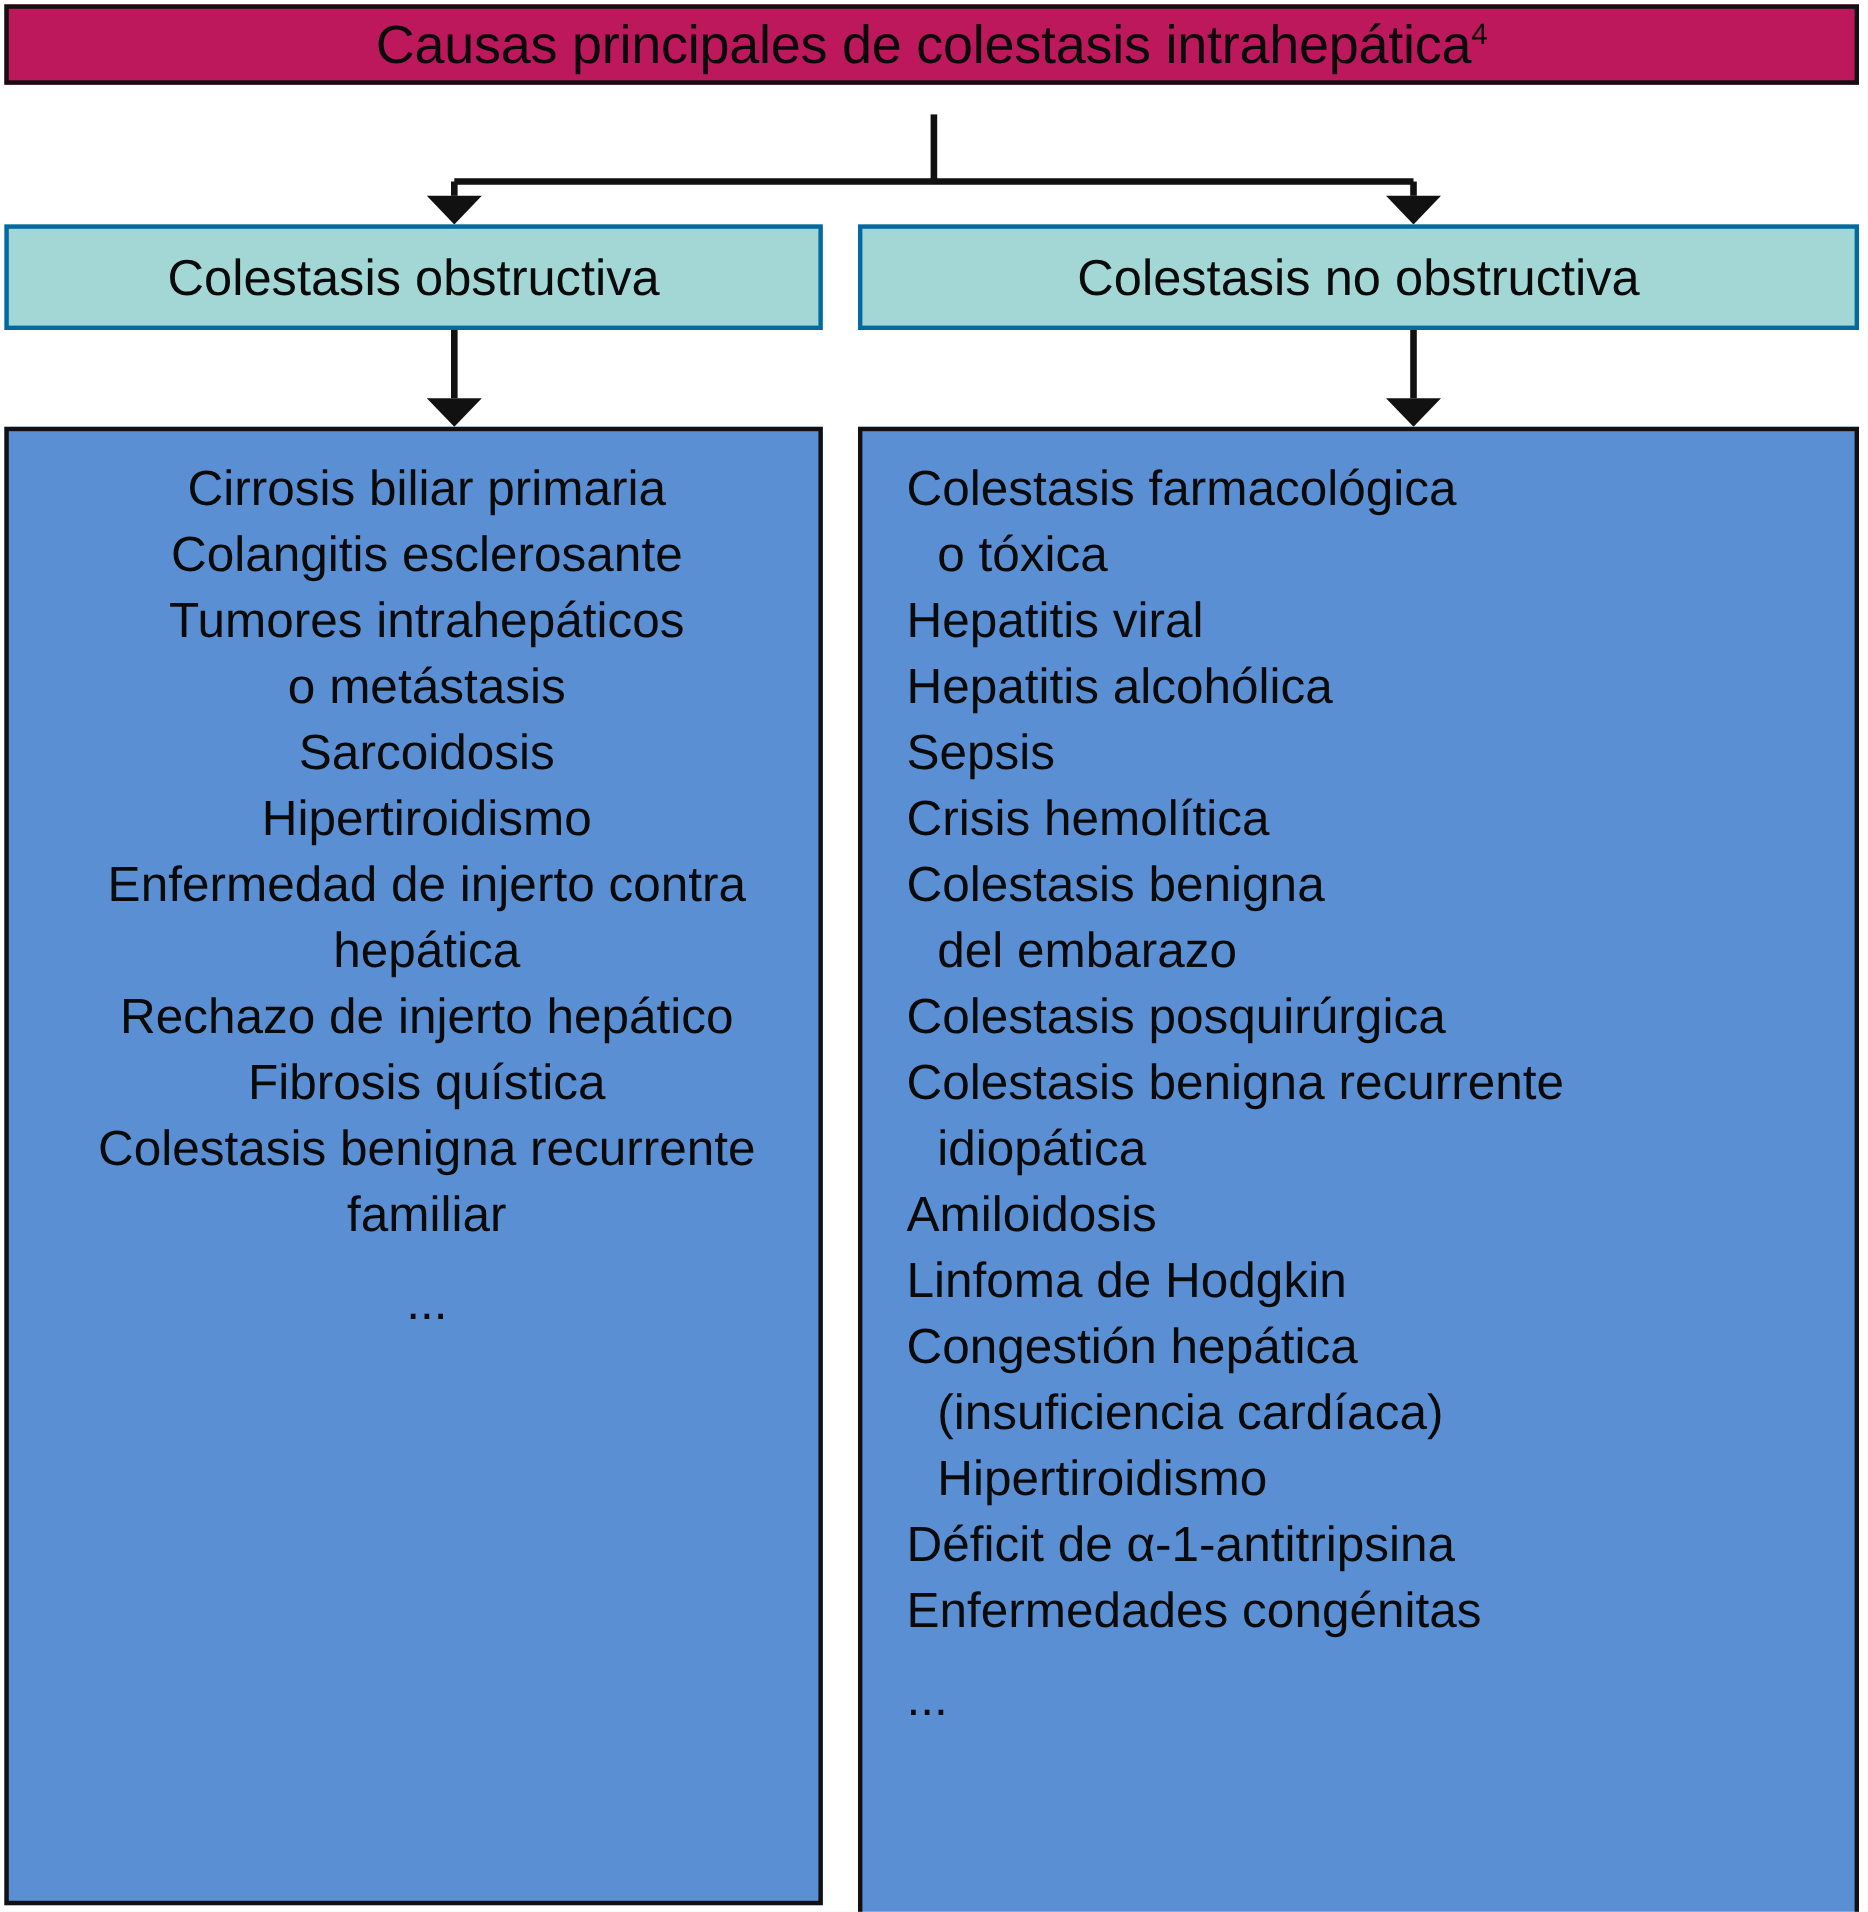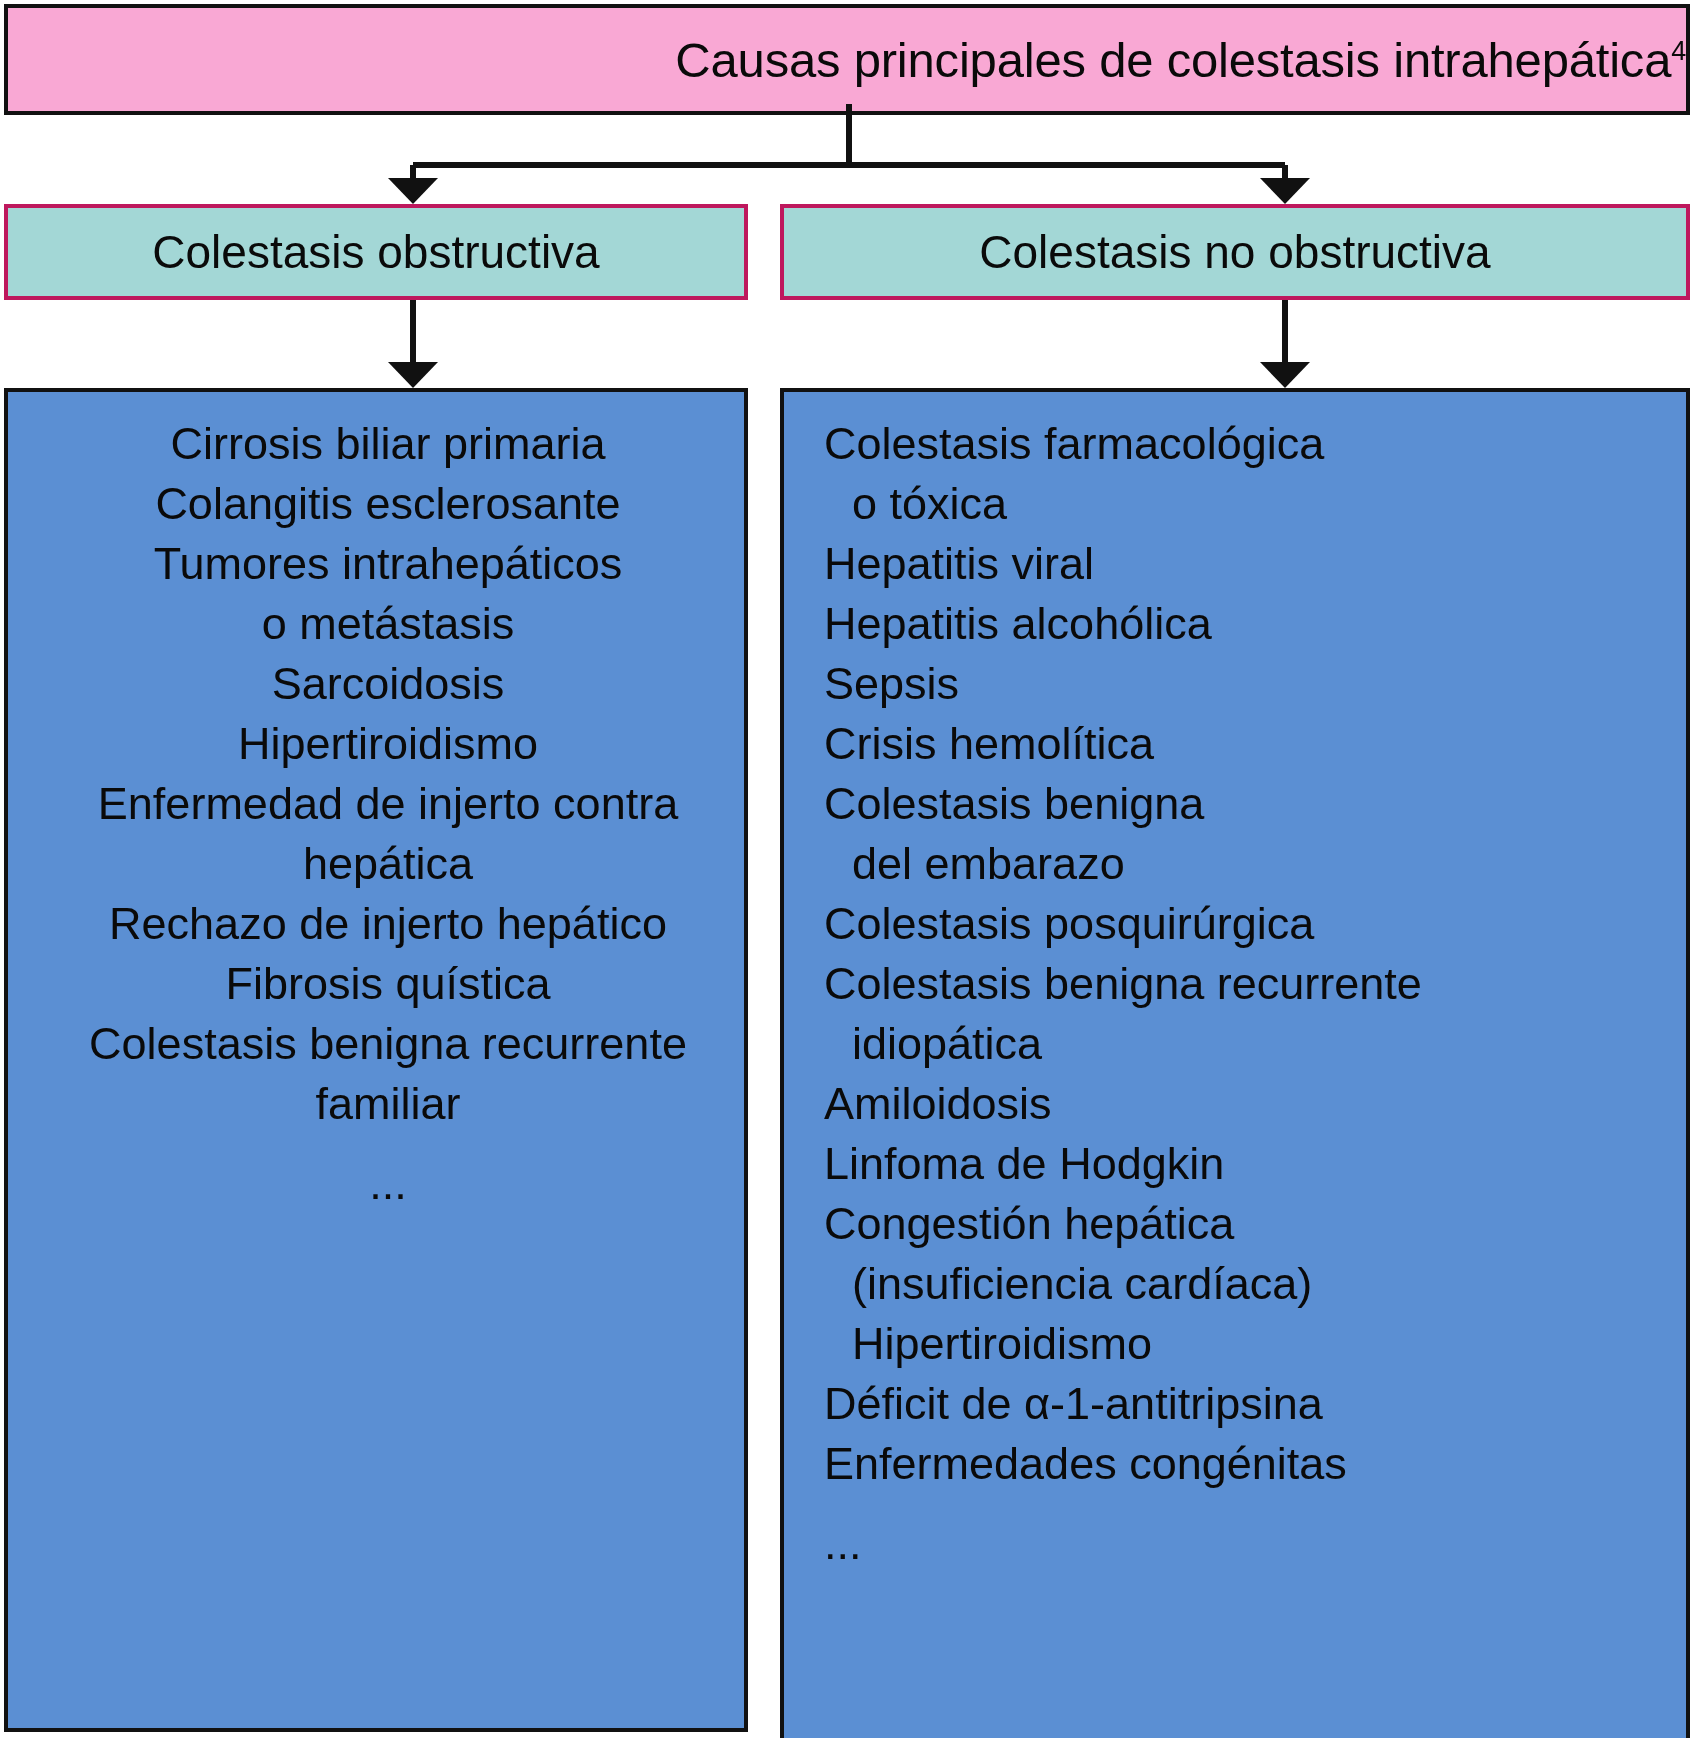--- a/index.html
+++ b/index.html
@@ -19,27 +19,27 @@
     position: absolute;
     inset: 0;
   }
 
   
   .title-box {
     position: absolute;
     left: 4px;
     top: 4px;
     width: 1686px;
-    height: 111px;
-    background: #f9a8d4;
+    height: 73px;
+    background: #be185d;
     border: 4px solid #111111;
     box-sizing: border-box;
     display: flex;
     align-items: center;
-    justify-content: flex-end;
+    justify-content: center;
   }
   .title-text {
     font-size: 49px;
     color: #0a0a0a;
     letter-spacing: -0.2px;
     white-space: nowrap;
   }
   .title-text sup {
     font-size: 0.55em;
     vertical-align: super;
@@ -55,21 +55,21 @@
     height: 1738px;
     pointer-events: none;
   }
 
   
   .cat-box {
     position: absolute;
     top: 204px;
     height: 96px;
     background: #a3d7d6;
-    border: 4px solid #be185d;
+    border: 4px solid #0369a1;
     box-sizing: border-box;
     display: flex;
     align-items: center;
     justify-content: center;
   }
   .cat-box.left  { left: 4px;   width: 744px; }
   .cat-box.right { left: 780px; width: 910px; }
   .cat-text {
     font-size: 46px;
     color: #0a0a0a;

